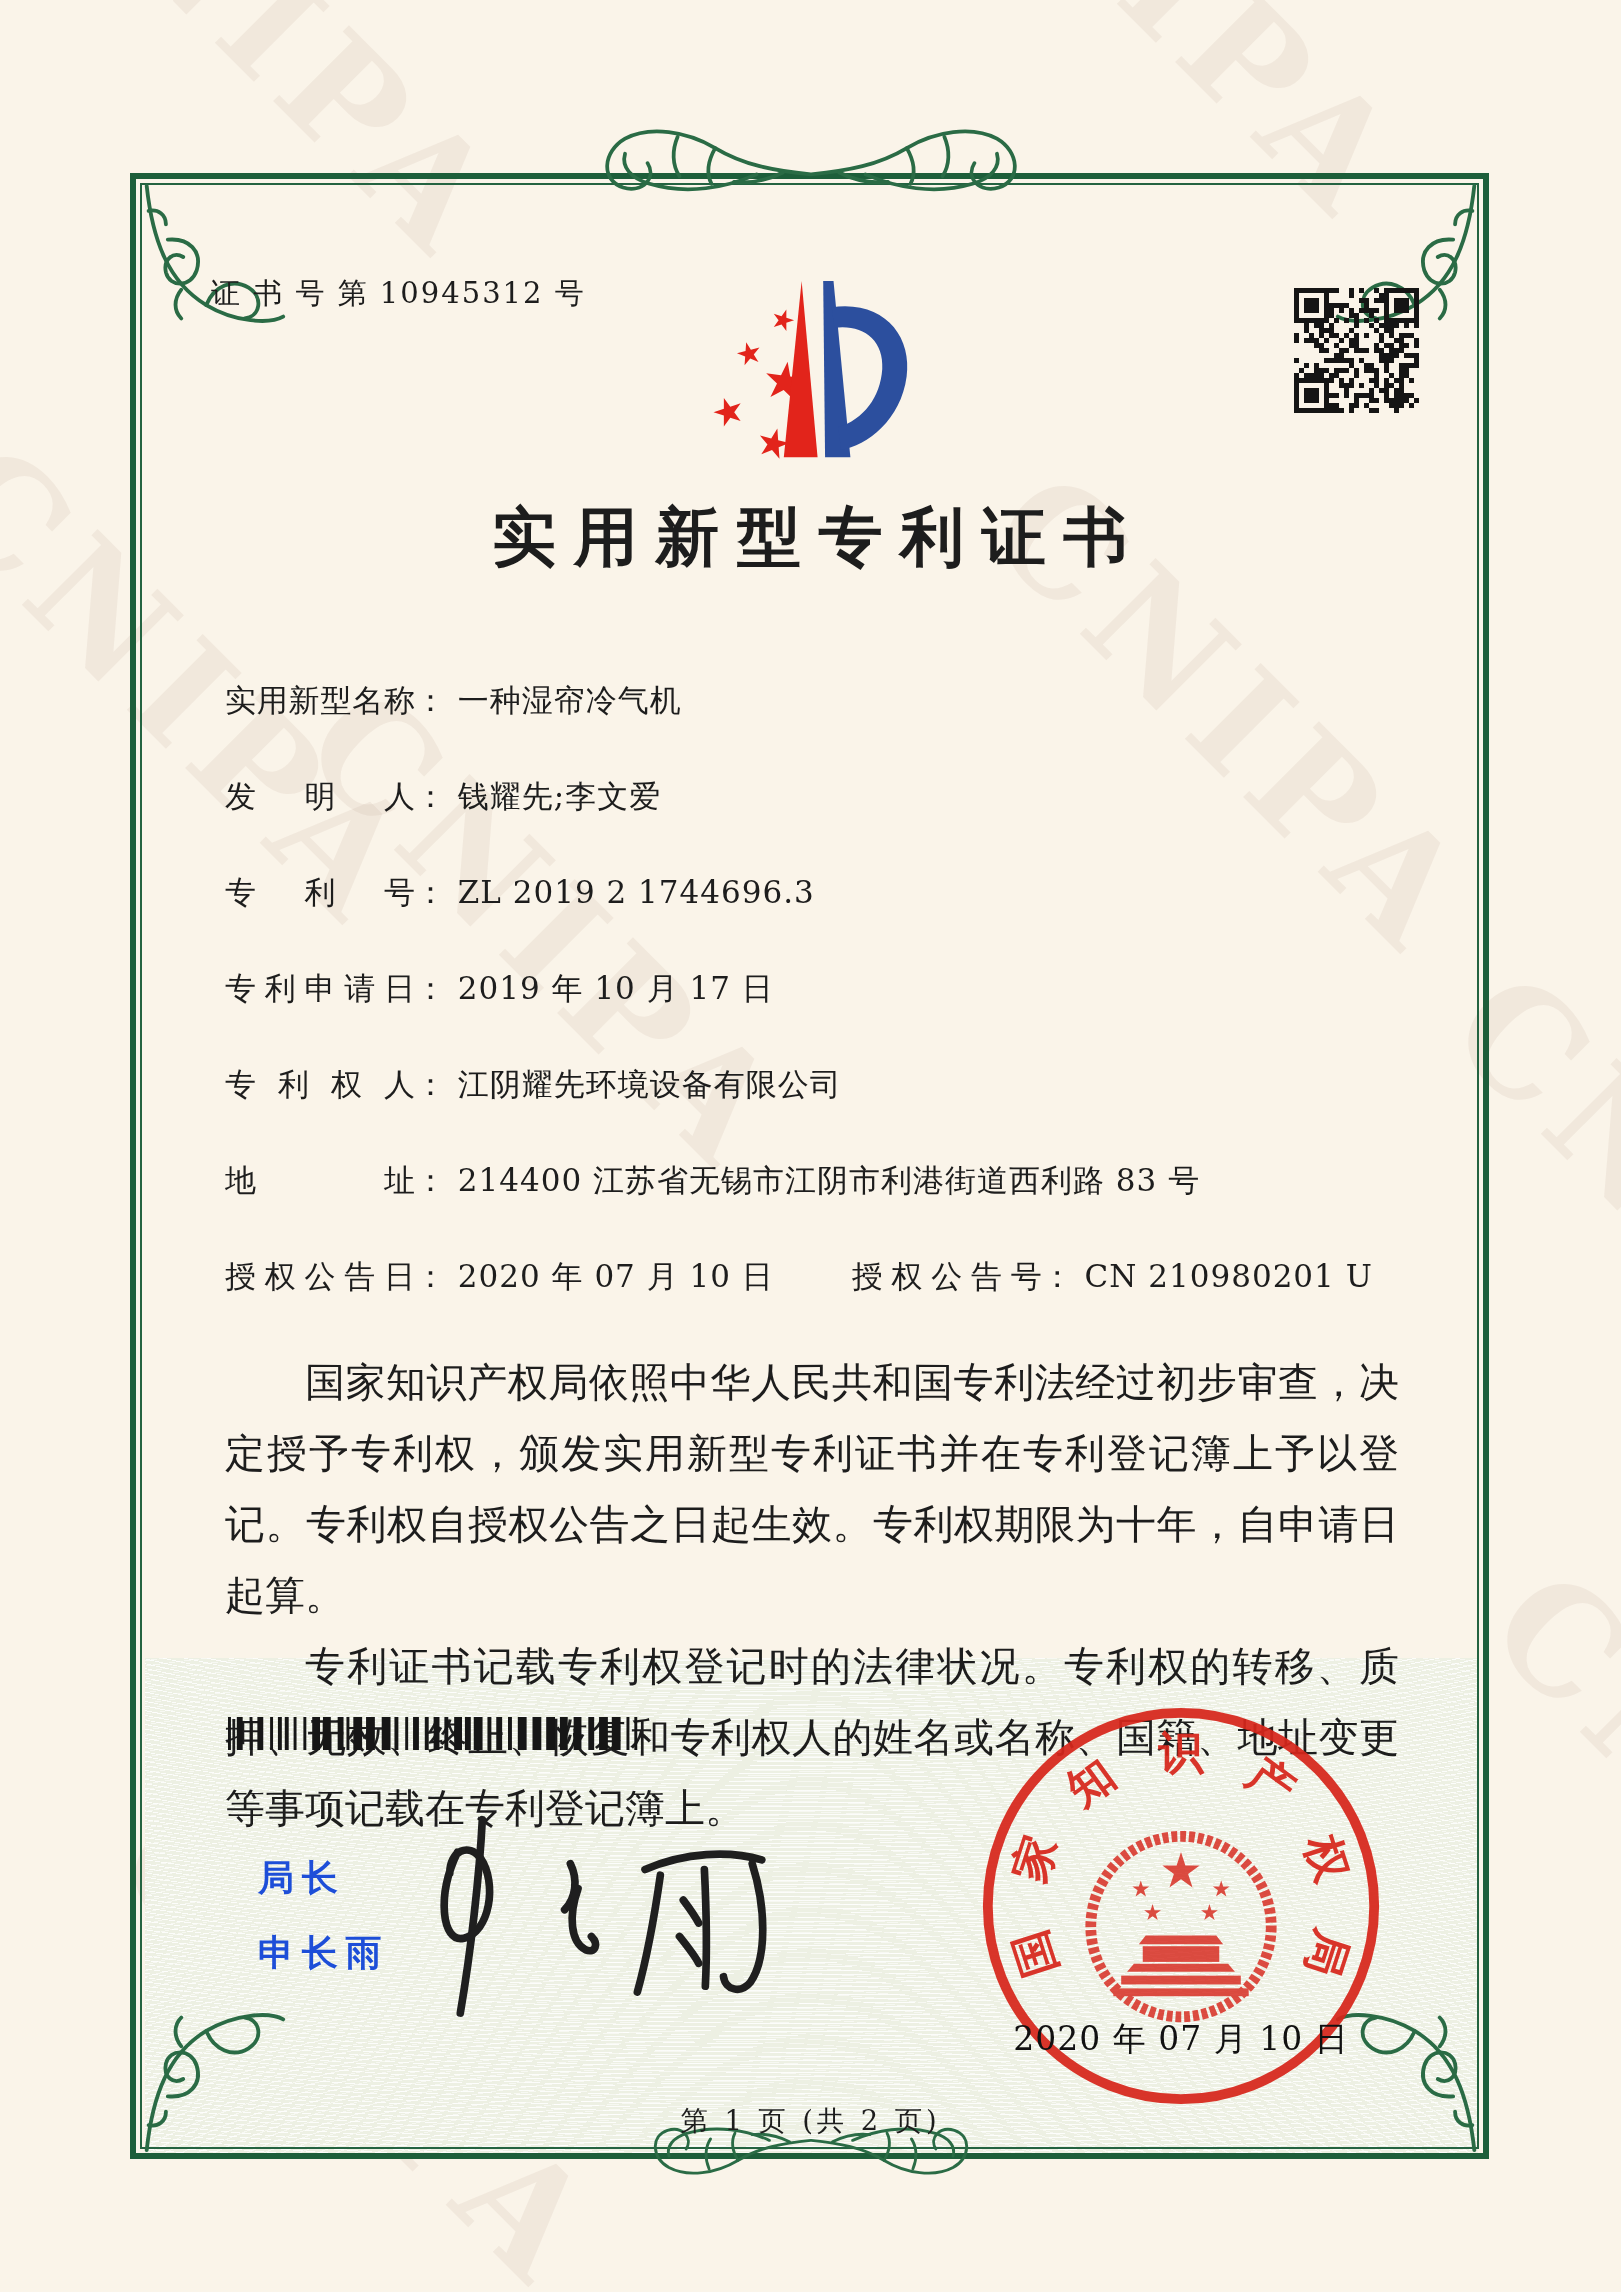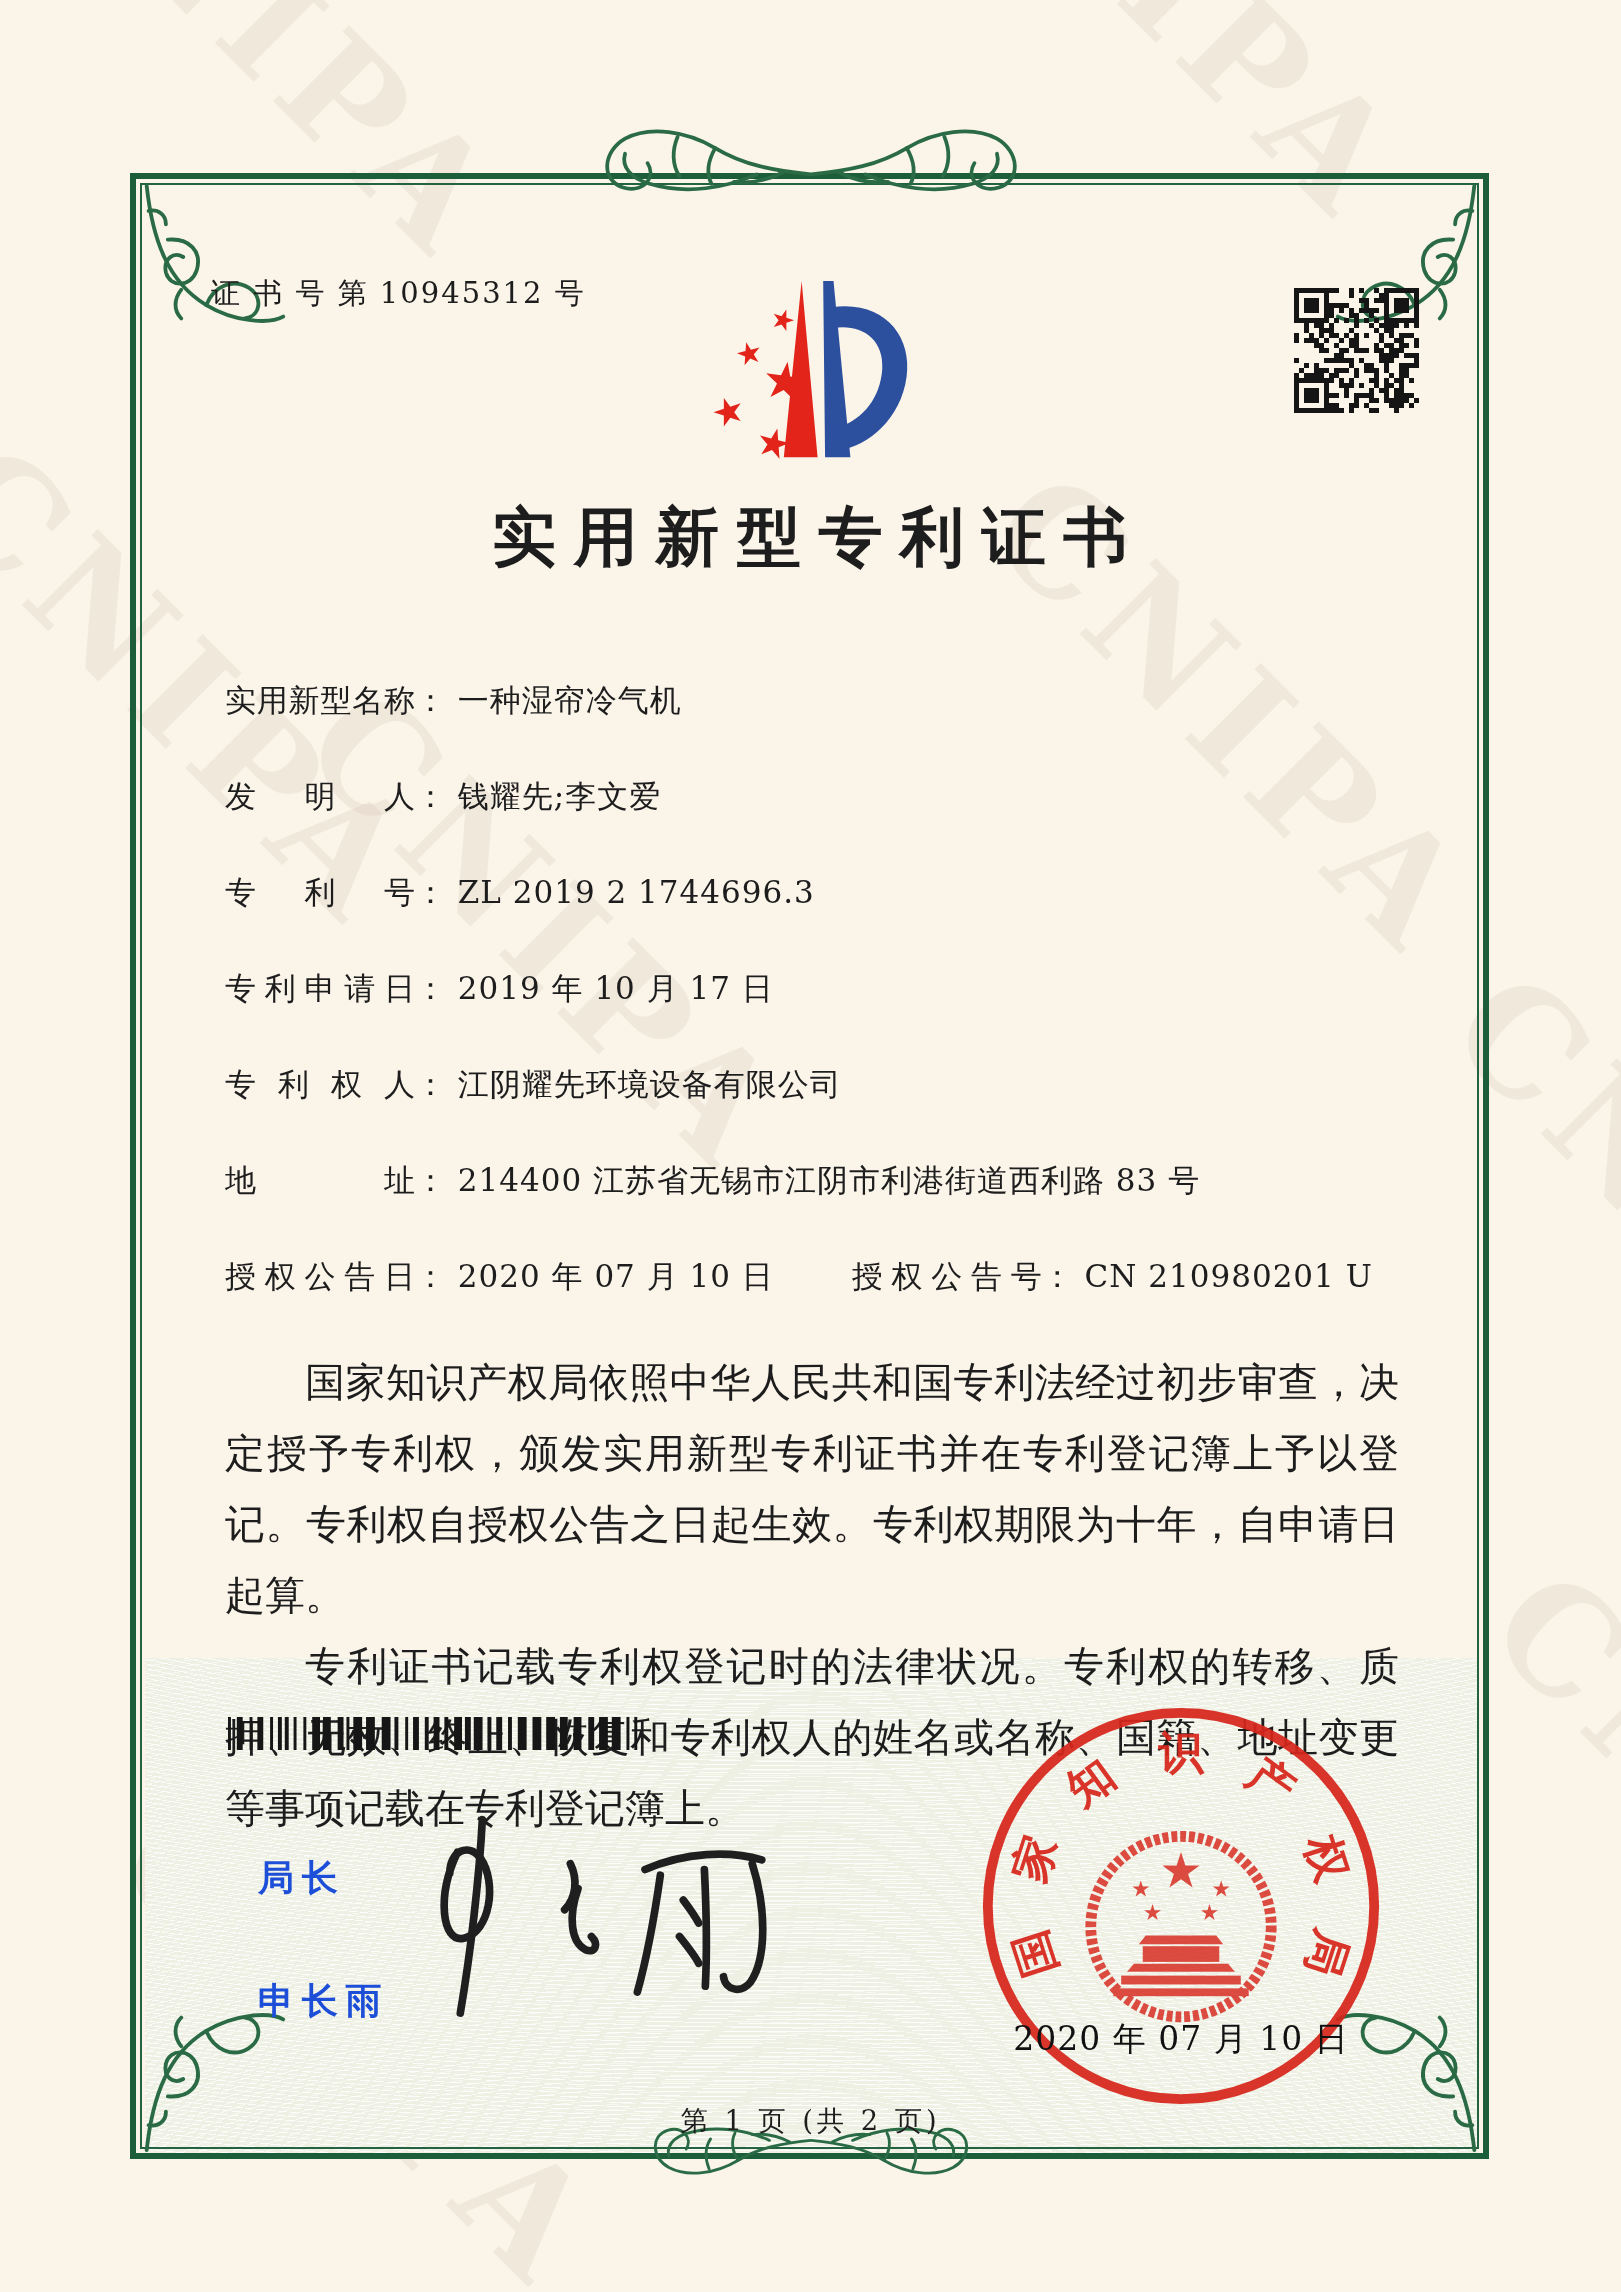--- a/index.html
+++ b/index.html
@@ -61,21 +61,21 @@
     font-size:40px;line-height:71px;text-align:justify;
   }
   .body-text p{margin:0;text-indent:2em;}
   
   .barcode{position:absolute;left:228px;top:1717px;width:421px;height:33px;z-index:4;}
   .officer-title,.officer-name{
     position:absolute;left:258px;z-index:4;
     font-family:"DejaVu Sans", sans-serif;font-weight:700;font-size:36px;letter-spacing:7.8px;color:#1d4ed8;
   }
   .officer-title{top:1854px;}
-  .officer-name{top:1929px;margin-top:48px;}
+  .officer-name{top:1929px;}
   .signature{position:absolute;left:400px;top:1808px;width:402px;height:211px;z-index:5;}
   .seal{position:absolute;left:978px;top:1703px;width:406px;height:406px;z-index:5;opacity:.93;}
   .seal-date{
     position:absolute;left:985px;top:2017px;width:392px;text-align:center;
     font-size:33px;color:#111;z-index:6;letter-spacing:1px;
   }
   .page-info{position:absolute;left:0;top:2103px;width:100%;text-align:center;font-size:27.4px;letter-spacing:3.9px;z-index:4;}
   .footer-note{
     position:absolute;left:50%;top:2196px;transform:translateX(-50%);
     font-size:29px;letter-spacing:2.9px;z-index:4;

